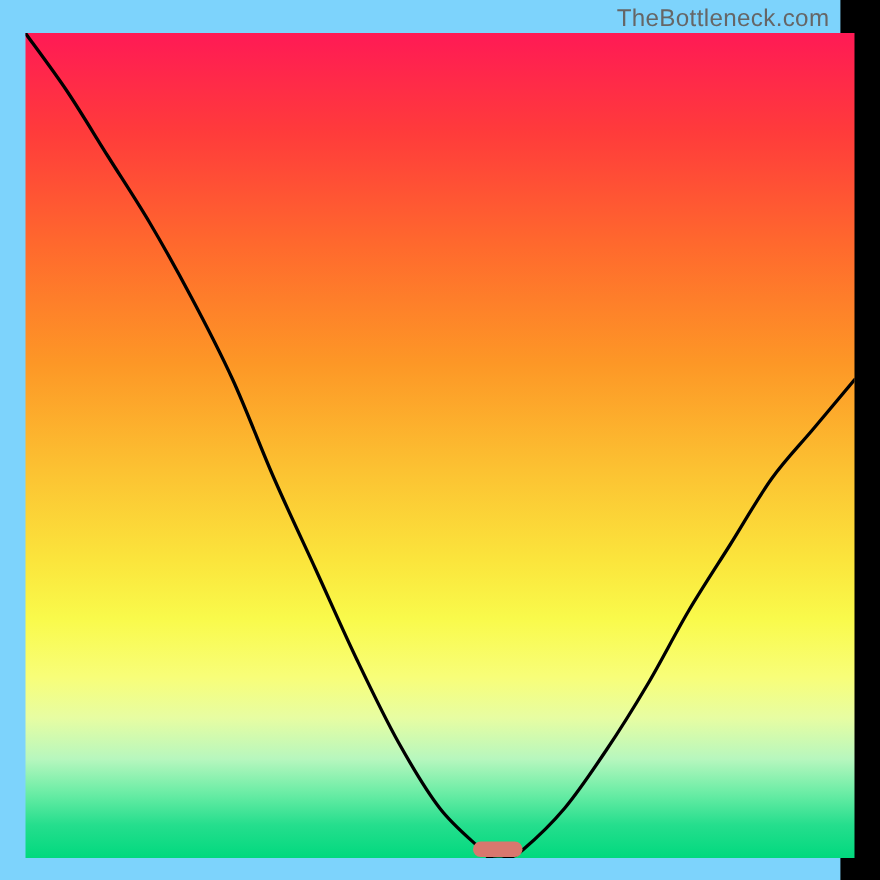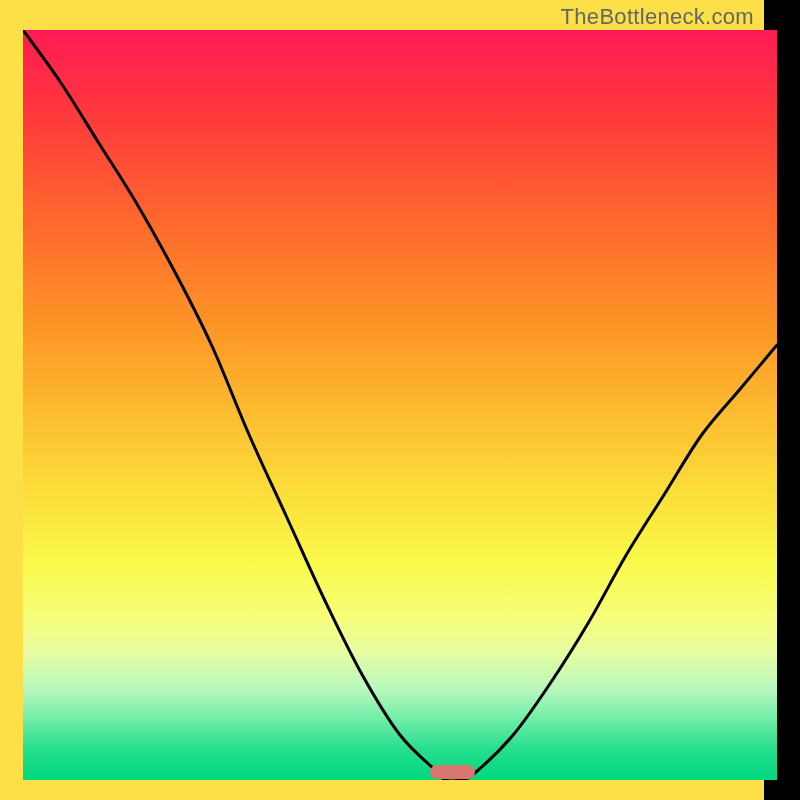--- a/index.html
+++ b/index.html
@@ -8,21 +8,21 @@
     width: 800px;
     height: 800px;
     background: #000;
     overflow: hidden;
     font-family: Arial, Helvetica, sans-serif;
   }
   .frame {
     position: relative;
     width: 764px;
     height: 800px;
-    background: #fde047;
+    background: #7dd3fc;
   }
   .watermark {
     position: absolute;
     top: 4px;
     right: 10px;
     color: #666;
     font-size: 22px;
     font-weight: 500;
     letter-spacing: 0.3px;
     z-index: 20;

